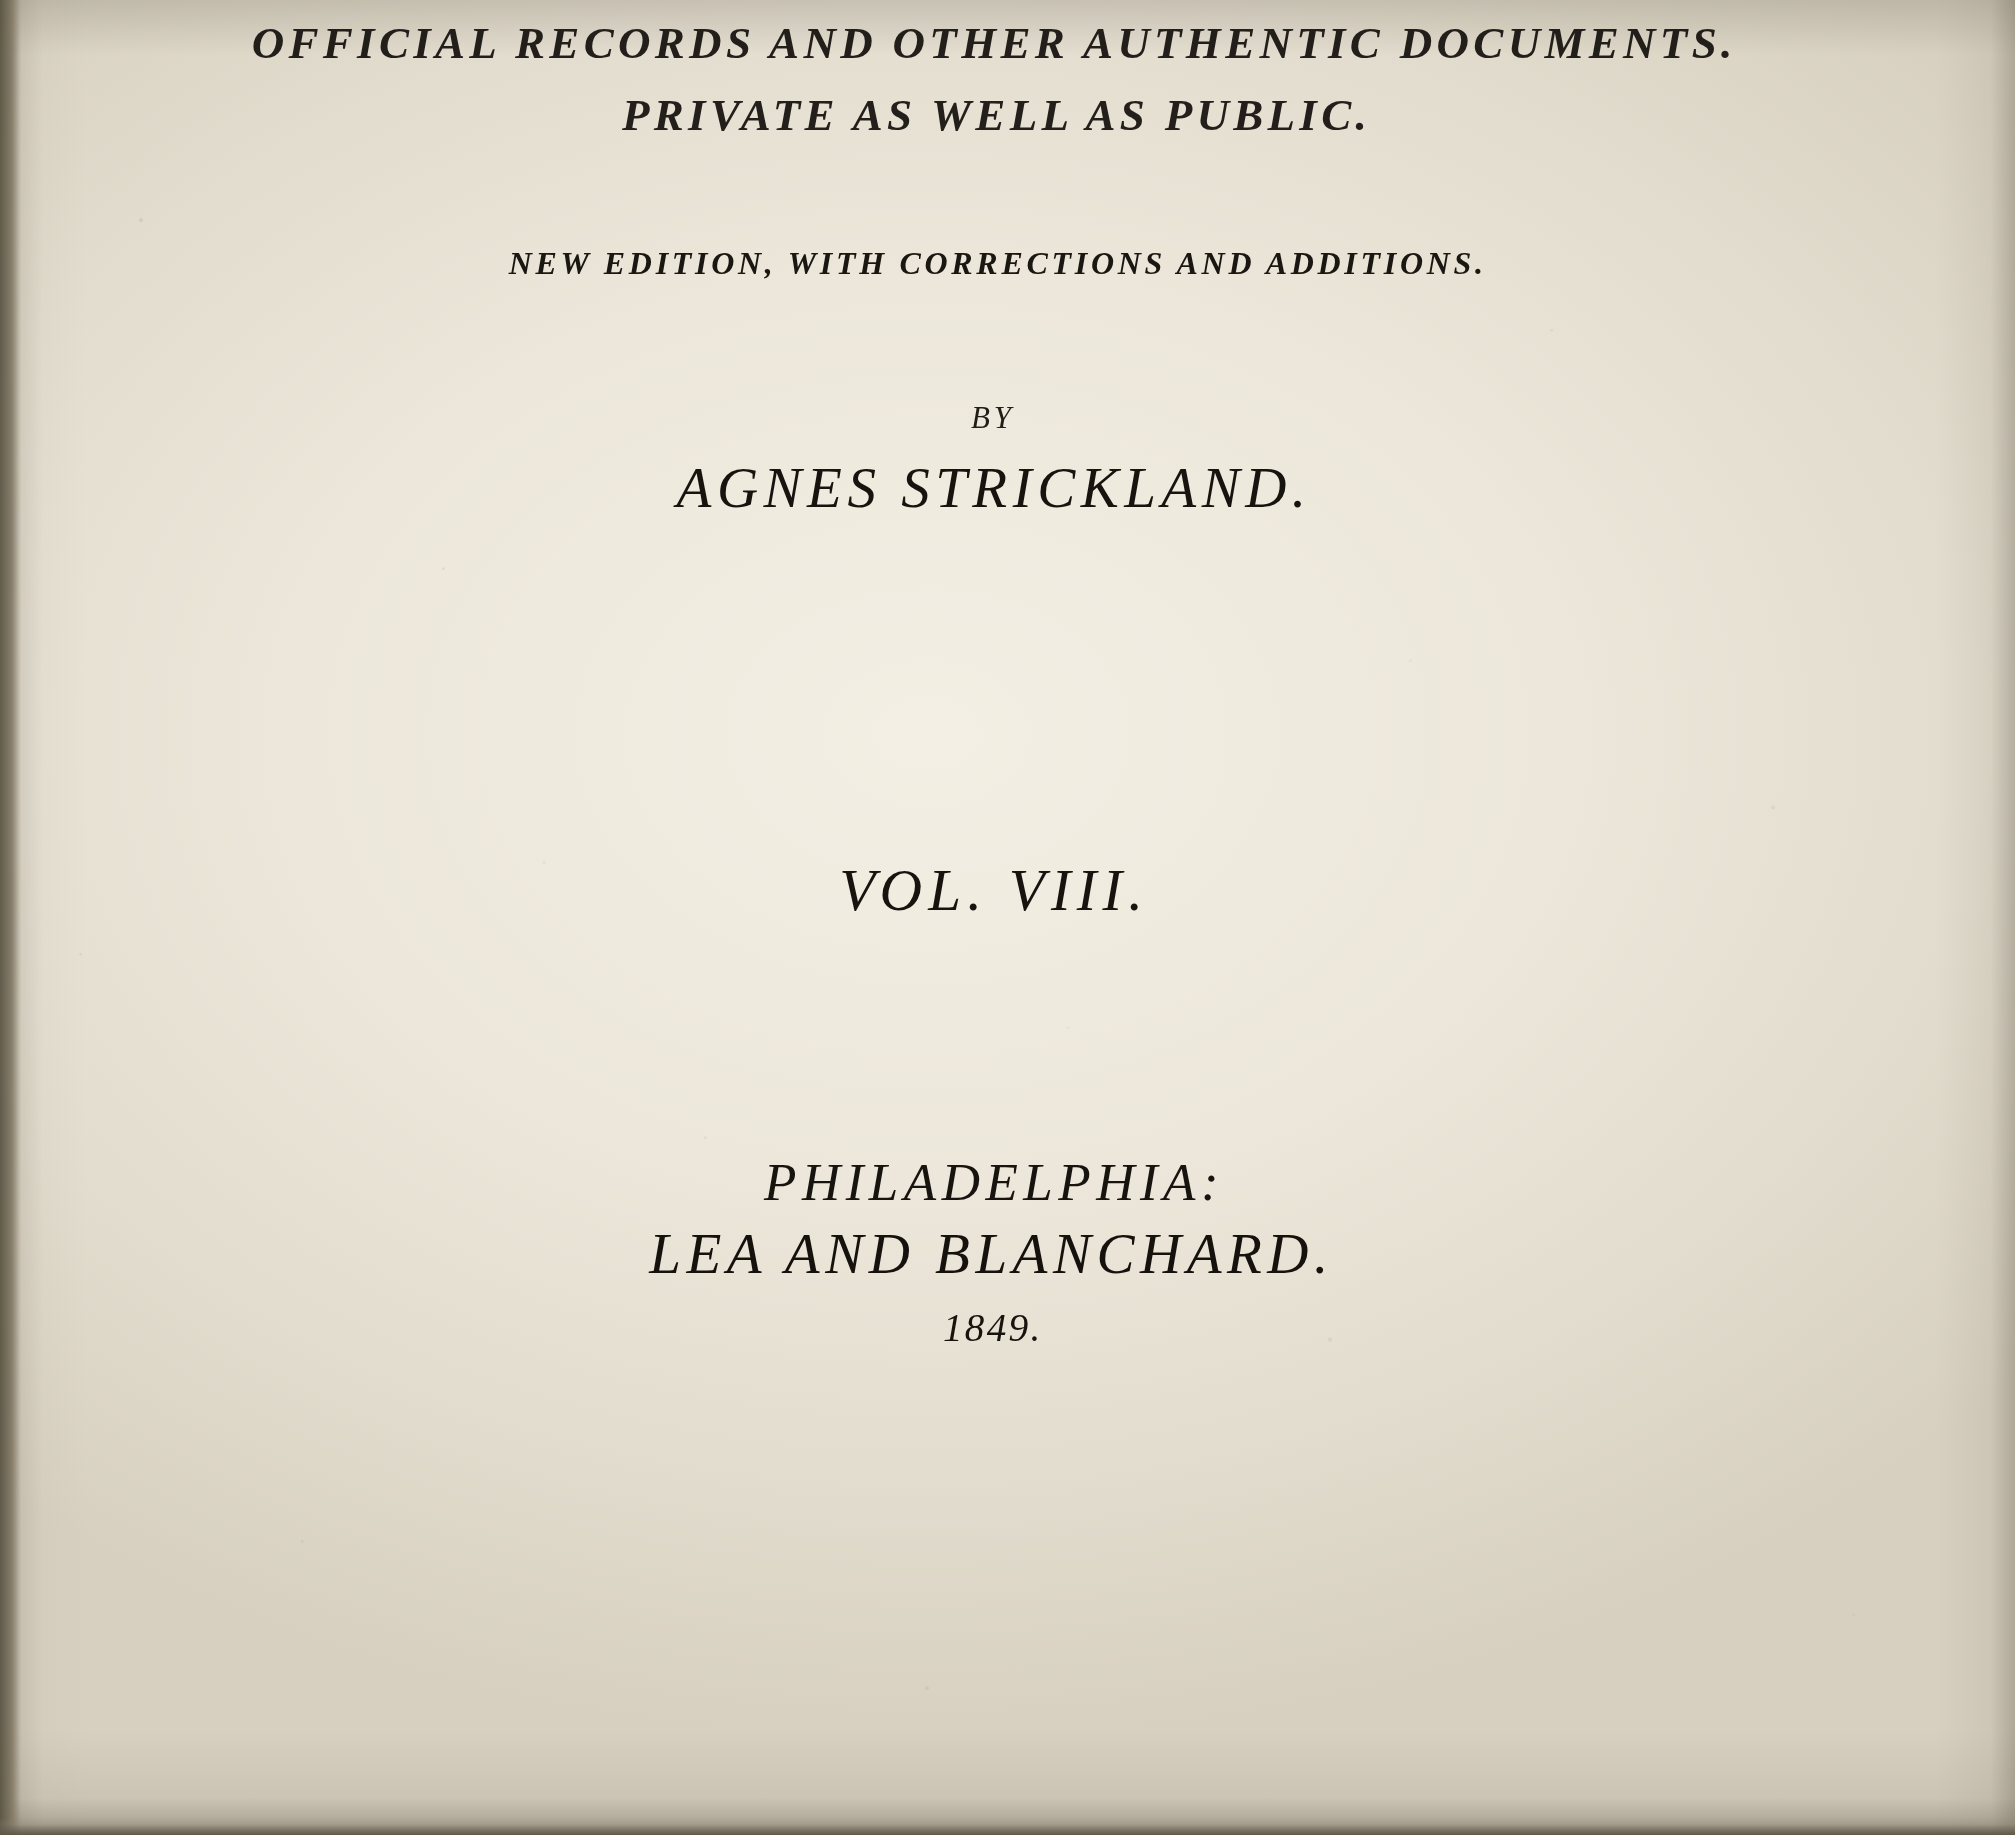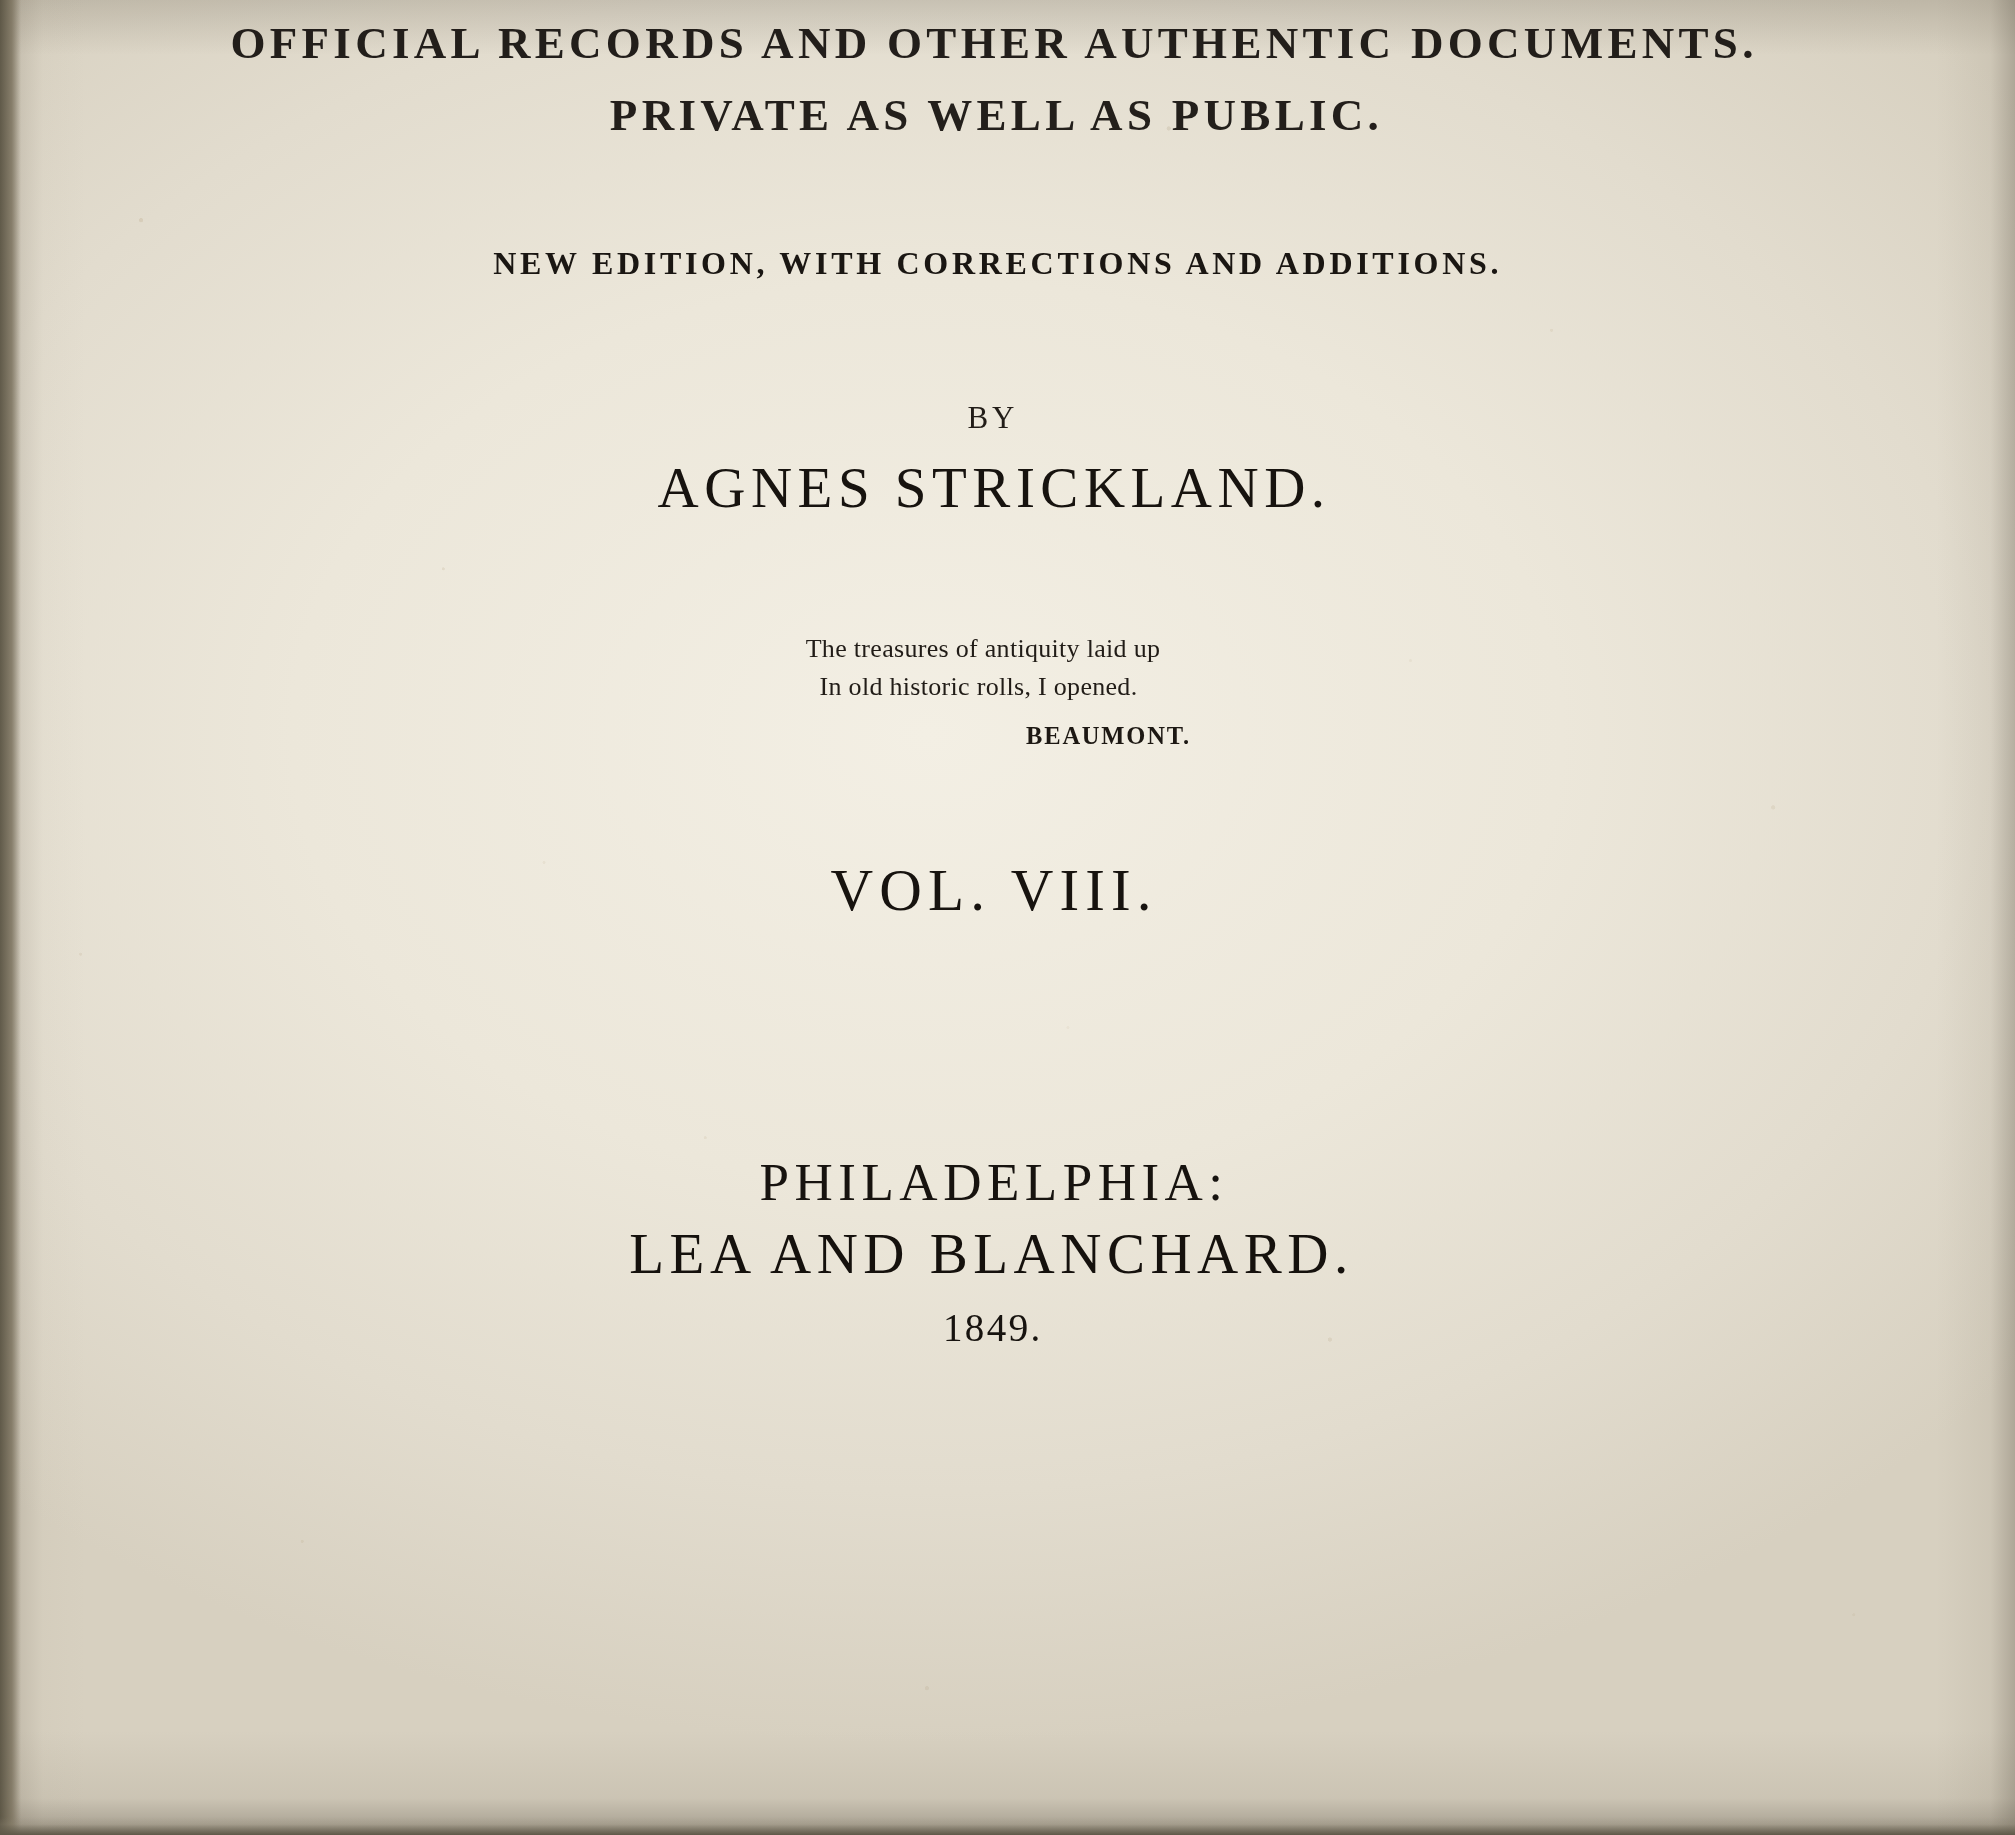--- a/index.html
+++ b/index.html
@@ -75,20 +75,21 @@
     height: 18.3px;
     background: linear-gradient(to top, #5f5949 0%, rgba(140,132,112,0.25) 60%, rgba(0,0,0,0) 100%);
   }
 
   .content {
     position: relative;
     z-index: 3;
     width: 100%;
     height: 100%;
     text-align: center;
+    font-style: italic;
   }
 
   .line {
     position: absolute;
     left: 0;
     width: 100%;
     text-align: center;
     white-space: nowrap;
   }
 
@@ -216,25 +217,20 @@
     <div class="line caps subtitle-1 ink-fade">OFFICIAL RECORDS AND OTHER AUTHENTIC DOCUMENTS.</div>
 
     <div class="line caps subtitle-2 ink-fade">PRIVATE AS WELL AS PUBLIC.</div>
 
     <div class="line caps edition">NEW EDITION, WITH CORRECTIONS AND ADDITIONS.</div>
 
     <div class="line caps by">BY</div>
 
     <div class="line caps author">AGNES STRICKLAND.</div>
 
-    <div class="epigraph">
-      <div class="epi-line epi-l1">The treasures of antiquity laid up</div>
-      <div class="epi-line epi-l2">In old historic rolls, I opened.</div>
-      <div class="attribution">BEAUMONT.</div>
-    </div>
 
     <div class="line caps volume">VOL. VIII.</div>
 
     <div class="line caps city">PHILADELPHIA:</div>
 
     <div class="line caps publisher">LEA AND BLANCHARD.</div>
 
     <div class="line year">1849.</div>
 
   </div>

